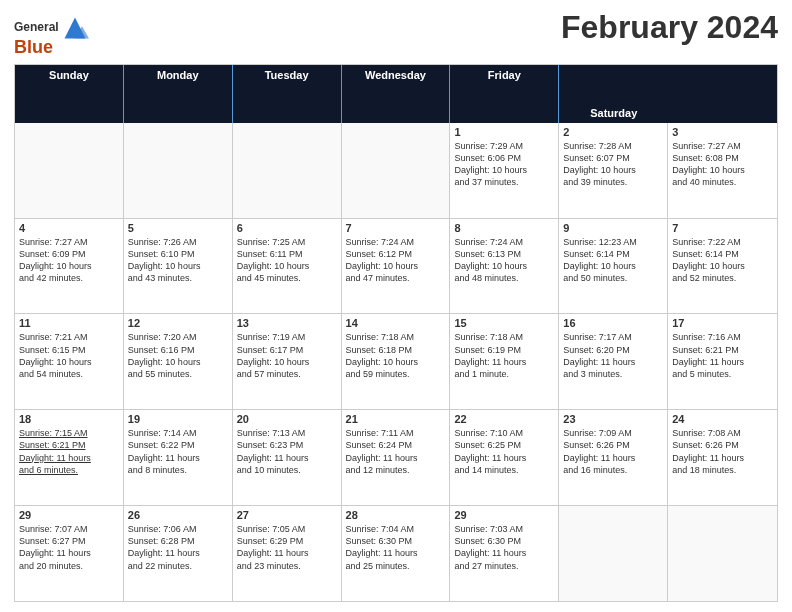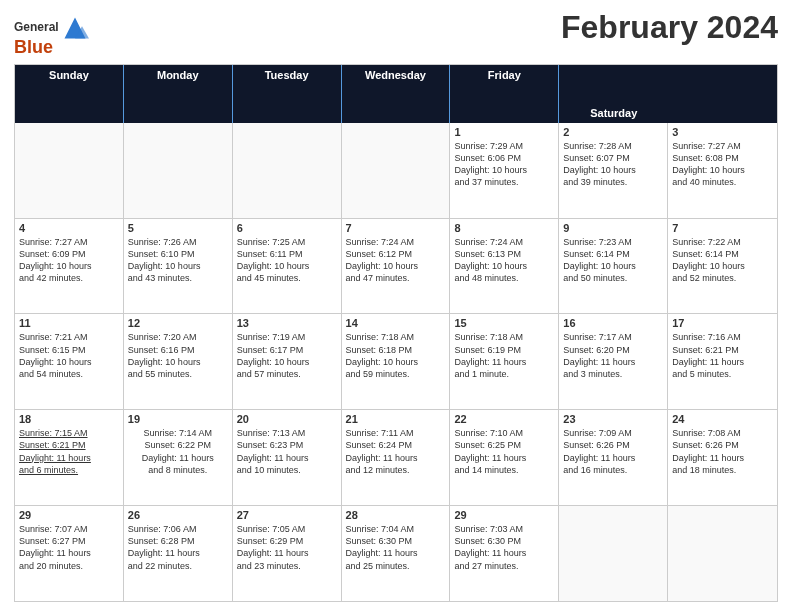--- a/index.html
+++ b/index.html
@@ -198,21 +198,21 @@
           </div>
           <div class="cal-cell">
             <div class="day-num">8</div>
             <div class="day-info" style="white-space: pre-line;">Sunrise: 7:24 AM
 Sunset: 6:13 PM
 Daylight: 10 hours
 and 48 minutes.</div>
           </div>
           <div class="cal-cell">
             <div class="day-num">9</div>
-            <div class="day-info" style="white-space: pre-line;">Sunrise: 7:23 AM
+            <div class="day-info" style="white-space: pre-line;">Sunrise: 12:23 AM
 Sunset: 6:14 PM
 Daylight: 10 hours
 and 50 minutes.</div>
           </div>
           <div class="cal-cell">
             <div class="day-num">7</div>
             <div class="day-info" style="white-space: pre-line;">Sunrise: 7:22 AM
 Sunset: 6:14 PM
 Daylight: 10 hours
 and 52 minutes.</div>
@@ -272,21 +272,21 @@
         <div class="cal-row">
           <div class="cal-cell">
             <div class="day-num">18</div>
             <div class="day-info" style="white-space: pre-line; text-decoration: underline;">Sunrise: 7:15 AM
 Sunset: 6:21 PM
 Daylight: 11 hours
 and 6 minutes.</div>
           </div>
           <div class="cal-cell">
             <div class="day-num">19</div>
-            <div class="day-info" style="white-space: pre-line; text-align: center;">Sunrise: 7:14 AM
+            <div class="day-info" style="white-space: pre-line;">Sunrise: 7:14 AM
 Sunset: 6:22 PM
 Daylight: 11 hours
 and 8 minutes.</div>
           </div>
           <div class="cal-cell">
             <div class="day-num">20</div>
             <div class="day-info" style="white-space: pre-line;">Sunrise: 7:13 AM
 Sunset: 6:23 PM
 Daylight: 11 hours
 and 10 minutes.</div>

